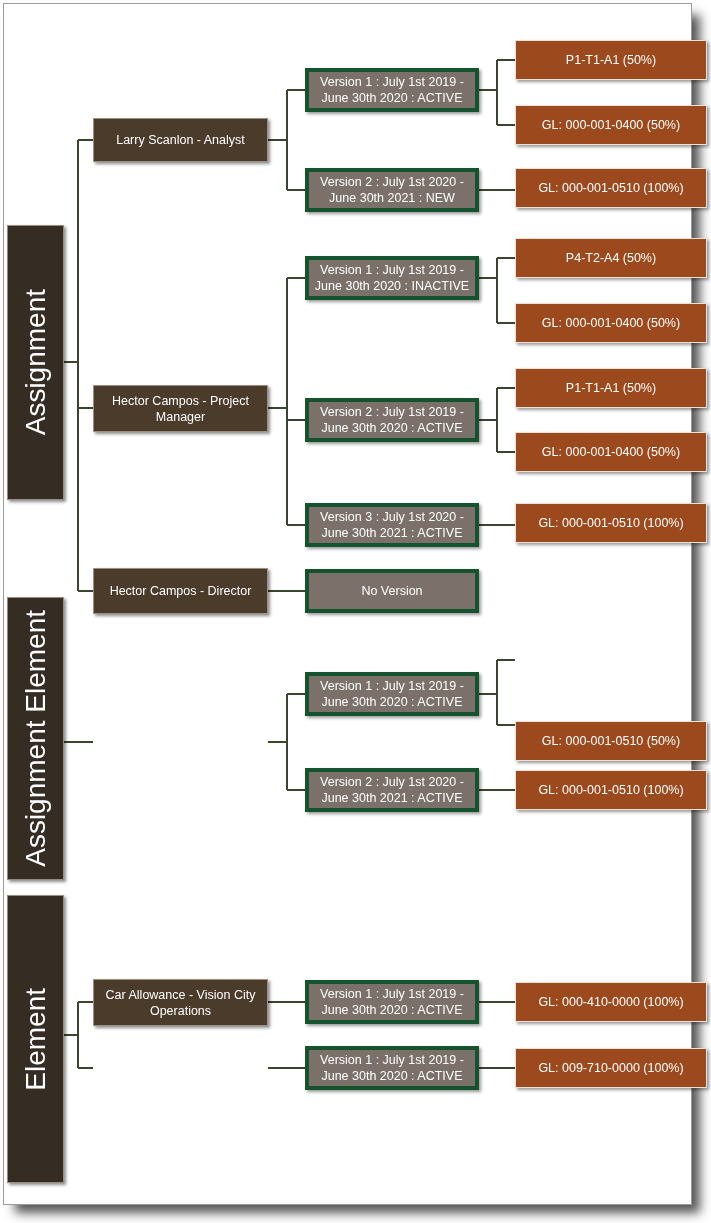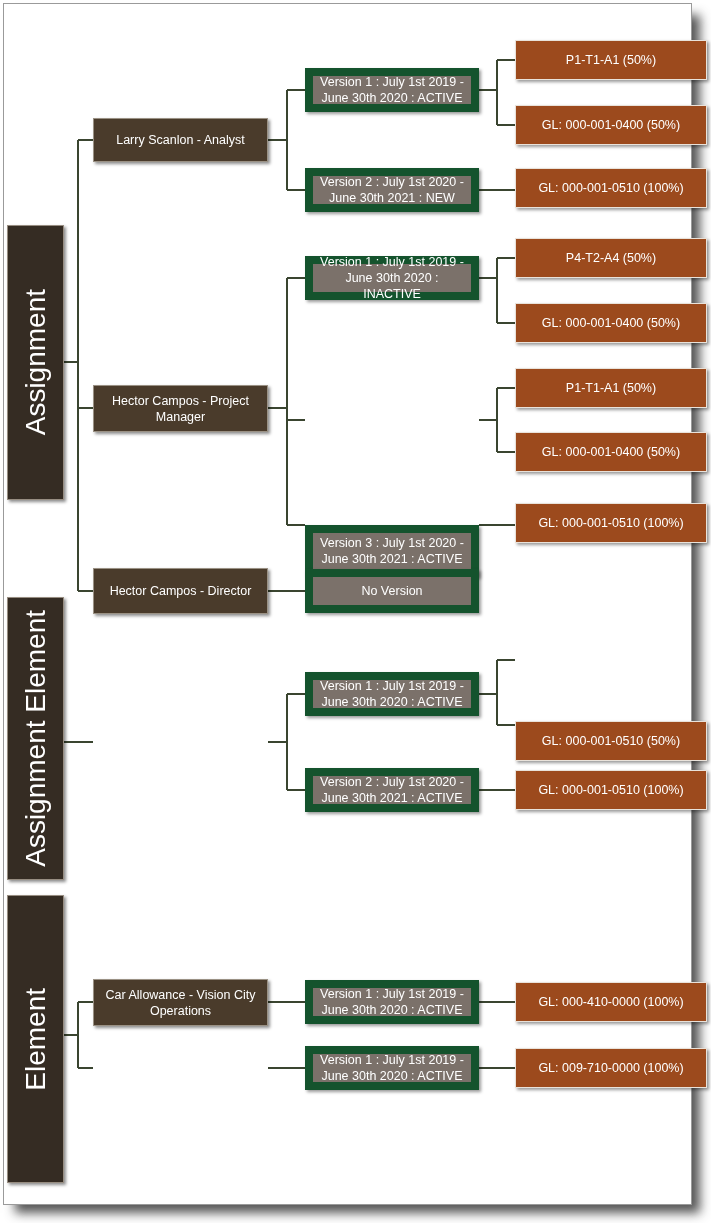--- a/index.html
+++ b/index.html
@@ -14,21 +14,21 @@
          justify-content:center; text-align:center; color:var(--text,#ffffff);
          z-index:2; line-height:1.28; }
   .sec { left:7px;  width:57px;  background:var(--section-box,#352c23);
          border:1px solid #978d81; box-shadow:2px 2px 3px rgba(0,0,0,0.45);
          font-size:28px; }
   .rot { writing-mode:vertical-rl; transform:rotate(180deg); white-space:nowrap; }
   .ent { left:93px; width:175px;  background:var(--entity-box,#4a3b2b);
          border:1px solid #9a9184; box-shadow:2px 2px 3px rgba(0,0,0,0.45);
          font-size:12.5px; padding:2px 3px; }
   .ver { left:305px; width:174px; background:var(--version-box,#7b716a);
-         border:8px solid #14532d; box-shadow:2px 2px 3px rgba(0,0,0,0.4);
+         border:4px solid #14532d; box-shadow:2px 2px 3px rgba(0,0,0,0.4);
          font-size:12.5px; padding:2px 2px; }
   .det { left:515px; width:192px; height:40px; background:var(--detail-box,#9c4a1d);
          border:1px solid #e9e2da; box-shadow:2px 2px 3px rgba(0,0,0,0.4);
          font-size:12.5px; padding:2px 4px; white-space:nowrap; }
 </style>
 </head>
 <body>
 
 <div id="stage">
   <div id="page"></div>
@@ -63,21 +63,22 @@
   </div>
 
   <div class="box ent" style="top:118px;height:44px">Larry Scanlon - Analyst</div>
   <div class="box ent" style="top:385px;height:47px">Hector Campos - Project Manager</div>
   <div class="box ent" style="top:568px;height:46px">Hector Campos - Director</div>
   <div class="box ent" style="top:979px;height:47px">Car Allowance - Vision City Operations</div>
 
   <div class="box ver" style="top:68px;height:44px">Version 1 : July 1st 2019 - June 30th 2020 : ACTIVE</div>
   <div class="box ver" style="top:168px;height:44px">Version 2 : July 1st 2020 - June 30th 2021 : NEW</div>
   <div class="box ver" style="top:256px;height:44px">Version 1 : July 1st 2019 - June 30th 2020 : INACTIVE</div>
-  <div class="box ver" style="top:525px;height:52px">Version 3 : July 1st 2020 - June 30th 2021 : ACTIVE</div>
+  <div class="box ver" style="top:398px;height:44px">Version 2 : July 1st 2019 - June 30th 2020 : ACTIVE</div>
+  <div class="box ver" style="top:503px;height:44px">Version 3 : July 1st 2020 - June 30th 2021 : ACTIVE</div>
   <div class="box ver" style="top:569px;height:44px">No Version</div>
   <div class="box ver" style="top:672px;height:44px">Version 1 : July 1st 2019 - June 30th 2020 : ACTIVE</div>
   <div class="box ver" style="top:768px;height:44px">Version 2 : July 1st 2020 - June 30th 2021 : ACTIVE</div>
   <div class="box ver" style="top:980px;height:44px">Version 1 : July 1st 2019 - June 30th 2020 : ACTIVE</div>
   <div class="box ver" style="top:1046px;height:44px">Version 1 : July 1st 2019 - June 30th 2020 : ACTIVE</div>
 
   <div class="box det" style="top:40px">P1-T1-A1 (50%)</div>
   <div class="box det" style="top:105px">GL: 000-001-0400 (50%)</div>
   <div class="box det" style="top:168px">GL: 000-001-0510 (100%)</div>
   <div class="box det" style="top:238px">P4-T2-A4 (50%)</div>

